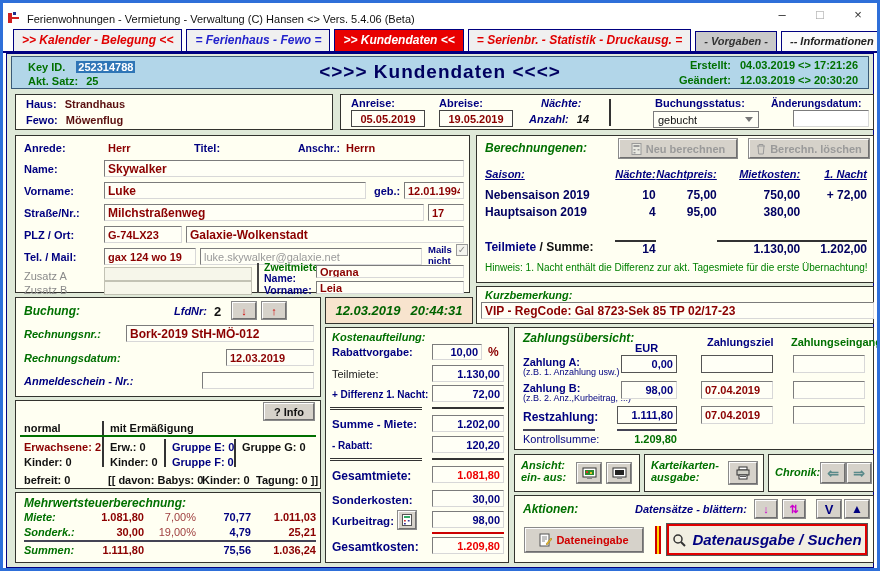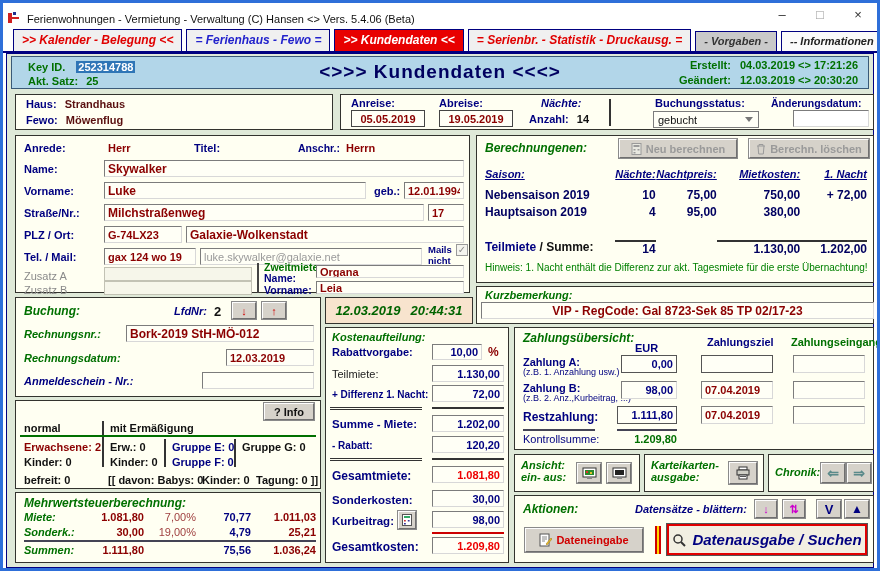--- a/index.html
+++ b/index.html
@@ -105,21 +105,21 @@
         <span class="val" style="color:#5a1010; margin-left:5px;">Möwenflug</span>
       </div>
     </div>
 
     <div class="box" style="left:333px; top:40px; width:534px; height:36px;">
       <span class="abs lnavy" style="left:10px; top:2px;">Anreise:</span>
       <input class="inp abs" style="left: 10px; top: 15px; width: 74px; height: 17px; border: 1px solid rgb(68, 68, 68); text-align: center;" readonly="" value="05.05.2019">
       <span class="abs lnavy" style="left:98px; top:2px;">Abreise:</span>
       <input class="inp abs" style="left: 98px; top: 15px; width: 74px; height: 17px; border: 1px solid rgb(68, 68, 68); text-align: center;" readonly="" value="19.05.2019">
       <span class="abs lnavyi" style="left:200px; top:2px;">Nächte:</span>
-      <span class="abs" style="left:188px; top:18px;">
+      <span class="abs" style="left:188px; top:18px;font-style:italic;">
         <span class="lnavy">Anzahl:</span>
         <span class="blk" style="margin-left:5px;">14</span>
       </span>
       <div class="abs" style="left:268px; top:4px; width:2px; height:27px; background:#333;"></div>
       <span class="abs lnavy" style="left:314px; top:2px;">Buchungsstatus:</span>
       <div class="abs" style="left:312px; top:16px; width:106px; height:17px; background:#fffff6; border:1px solid #7c7c7c; display:flex; align-items:center;">
         <span style="flex:1; padding-left:4px; color:#111;">gebucht</span>
         <span style="width:0; height:0; border-left:4px solid transparent; border-right:4px solid transparent; border-top:5px solid #777; margin-right:5px;"></span>
       </div>
       <span class="abs lnavy" style="left:430px; top:2px; font-size:10.5px;">Änderungsdatum:</span>
@@ -214,21 +214,21 @@
         <span style="width:44px; text-align:right; color:#000060; border-top:2px solid #333;">14</span>
         <span style="width:66px;"></span>
         <span style="width:90px; text-align:right; color:#000060; border-top:2px solid #333;">1.130,00</span>
         <span style="width:72px; text-align:right; color:#000060; border-top:2px solid #333;">1.202,00</span>
       </div>
       <span class="abs" style="left:8px; top:126px; color:#008000; font-size:10px;">Hinweis: 1. Nacht enthält die Differenz zur akt. Tagesmiete für die erste Übernachtung!</span>
     </div>
 
     <div class="box" style="left:469px; top:232px; width:398px; height:38px;">
       <span class="abs lgreen" style="left:8px; top:2px;">Kurzbemerkung:</span>
-      <input class="inp abs" style="left: 4px; top: 15px; width: 393px; height: 17px; font-size: 12px; text-align: center;" readonly="" value="VIP - RegCode: Gal 8723-Sek 85 TP 02/17-23">
+      <input class="inp abs" style="left: 4px; top: 15px; width: 393px; height: 17px; font-size: 12px;" readonly="" value="VIP - RegCode: Gal 8723-Sek 85 TP 02/17-23">
     </div>
 
     <div class="box" style="left:8px; top:243px; width:306px; height:100px;">
       <span class="abs lgreen" style="left:8px; top:6px; font-size:12px;">Buchung:</span>
       <span class="abs lnavyi" style="left:158px; top:7px;">LfdNr:</span>
       <span class="abs blk" style="left:198px; top:6px; font-size:13px;">2</span>
       <div class="btn abs" style="left:216px; top:4px; width:24px; height:17px; color:#d00000; font-weight:bold;">
           <span>↓</span>
         </div>
       <div class="btn abs" style="left:246px; top:4px; width:24px; height:17px; color:#d00000; font-weight:bold;">

